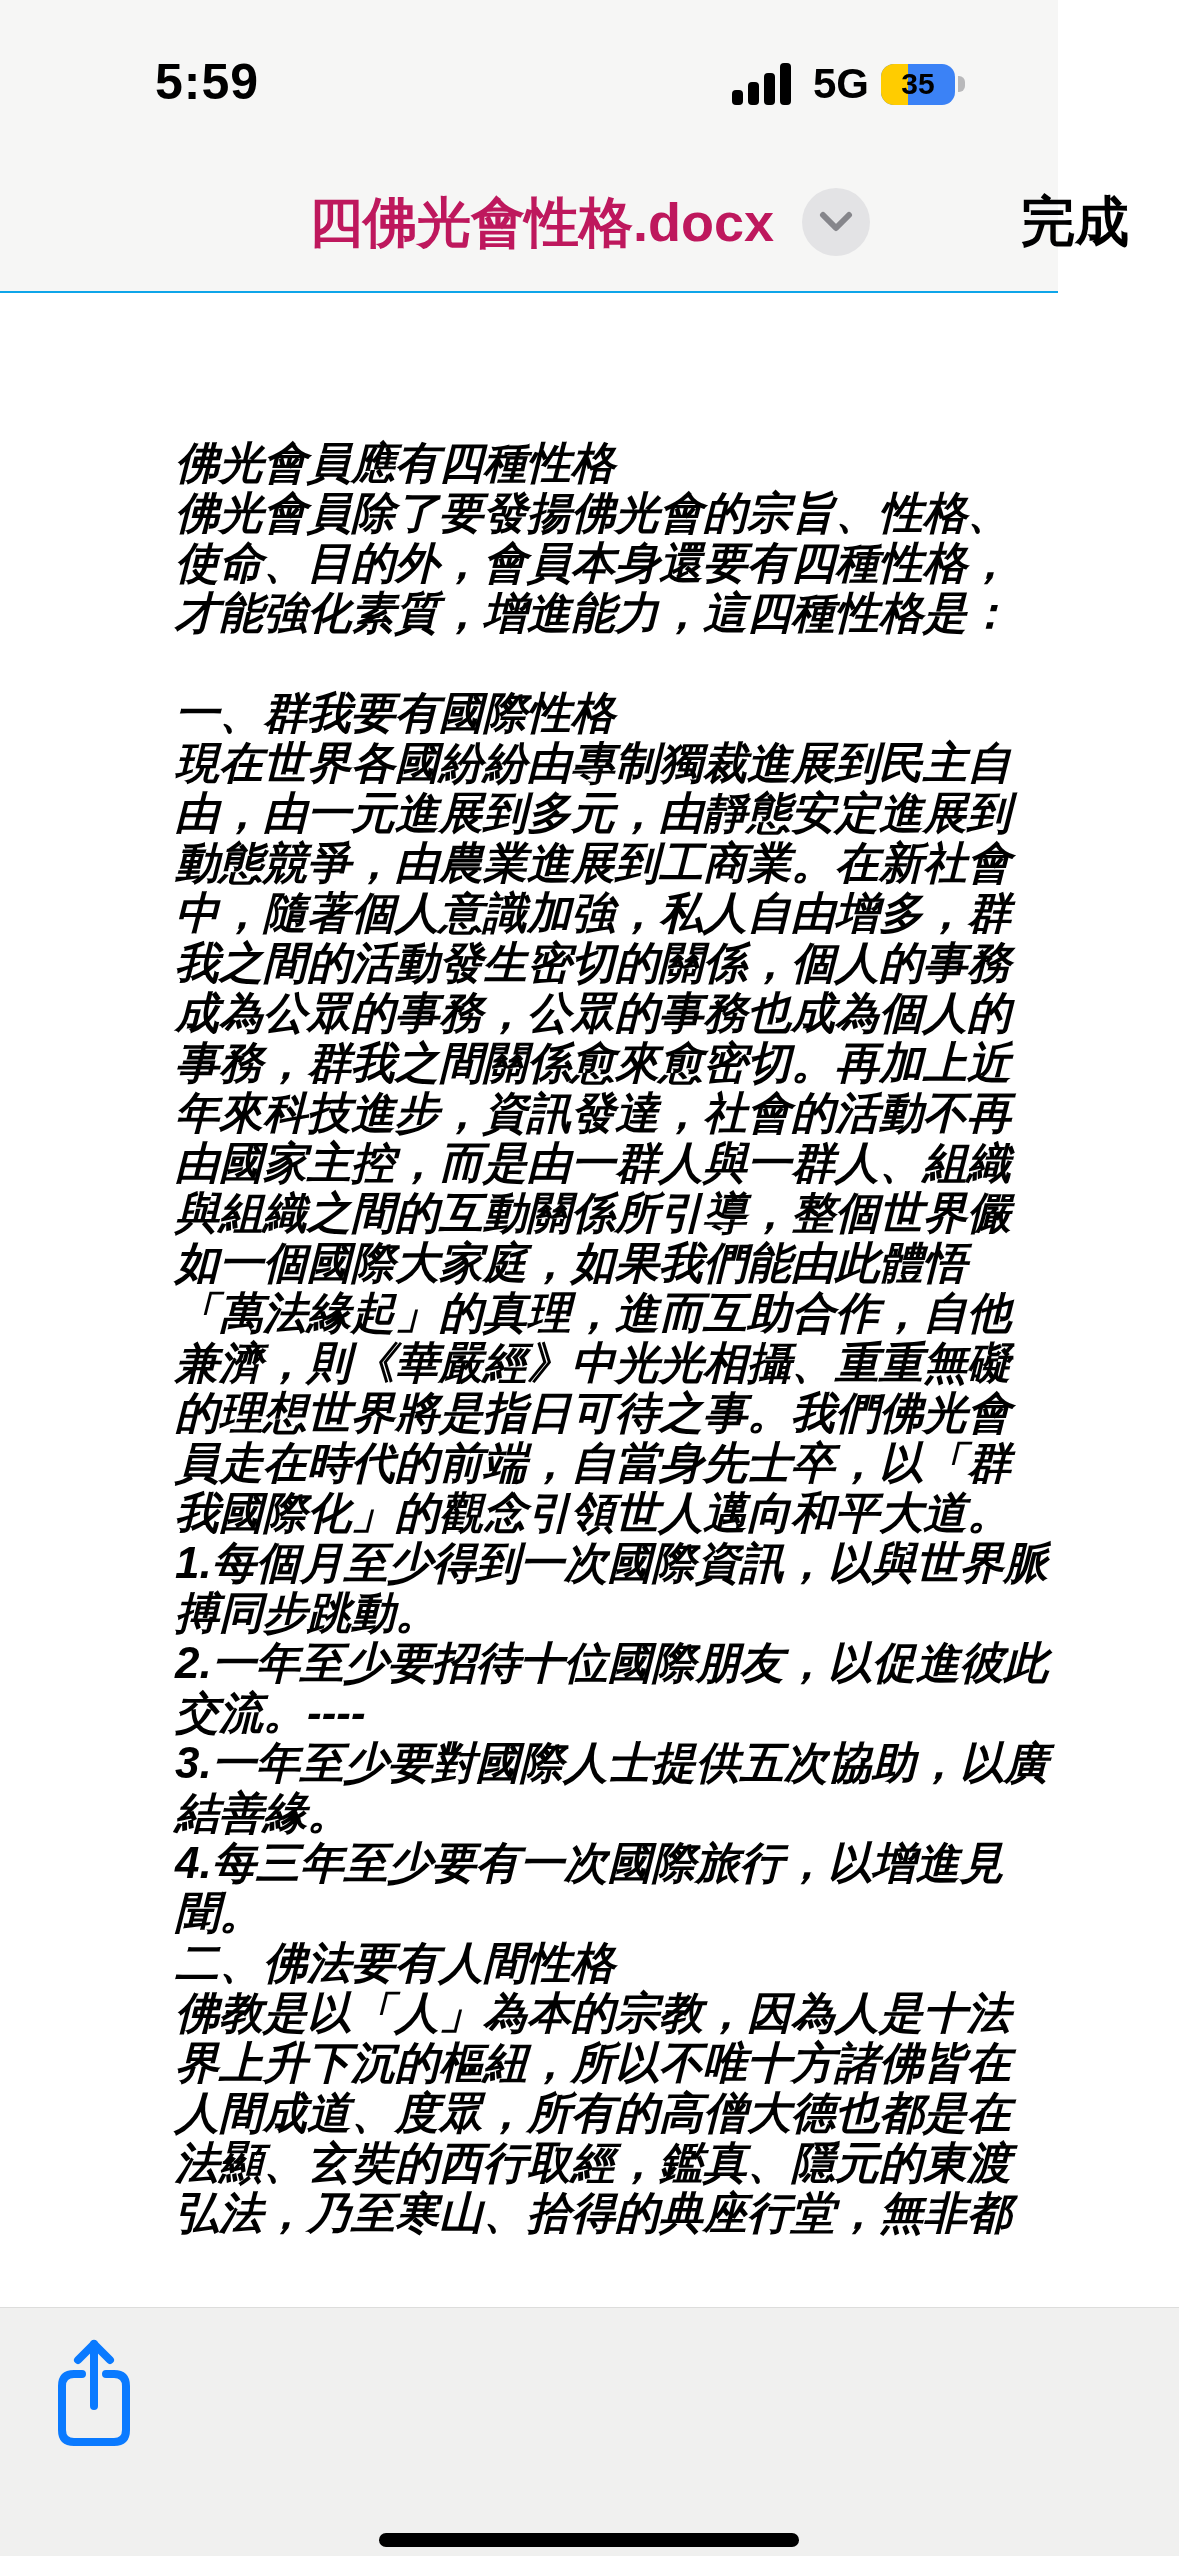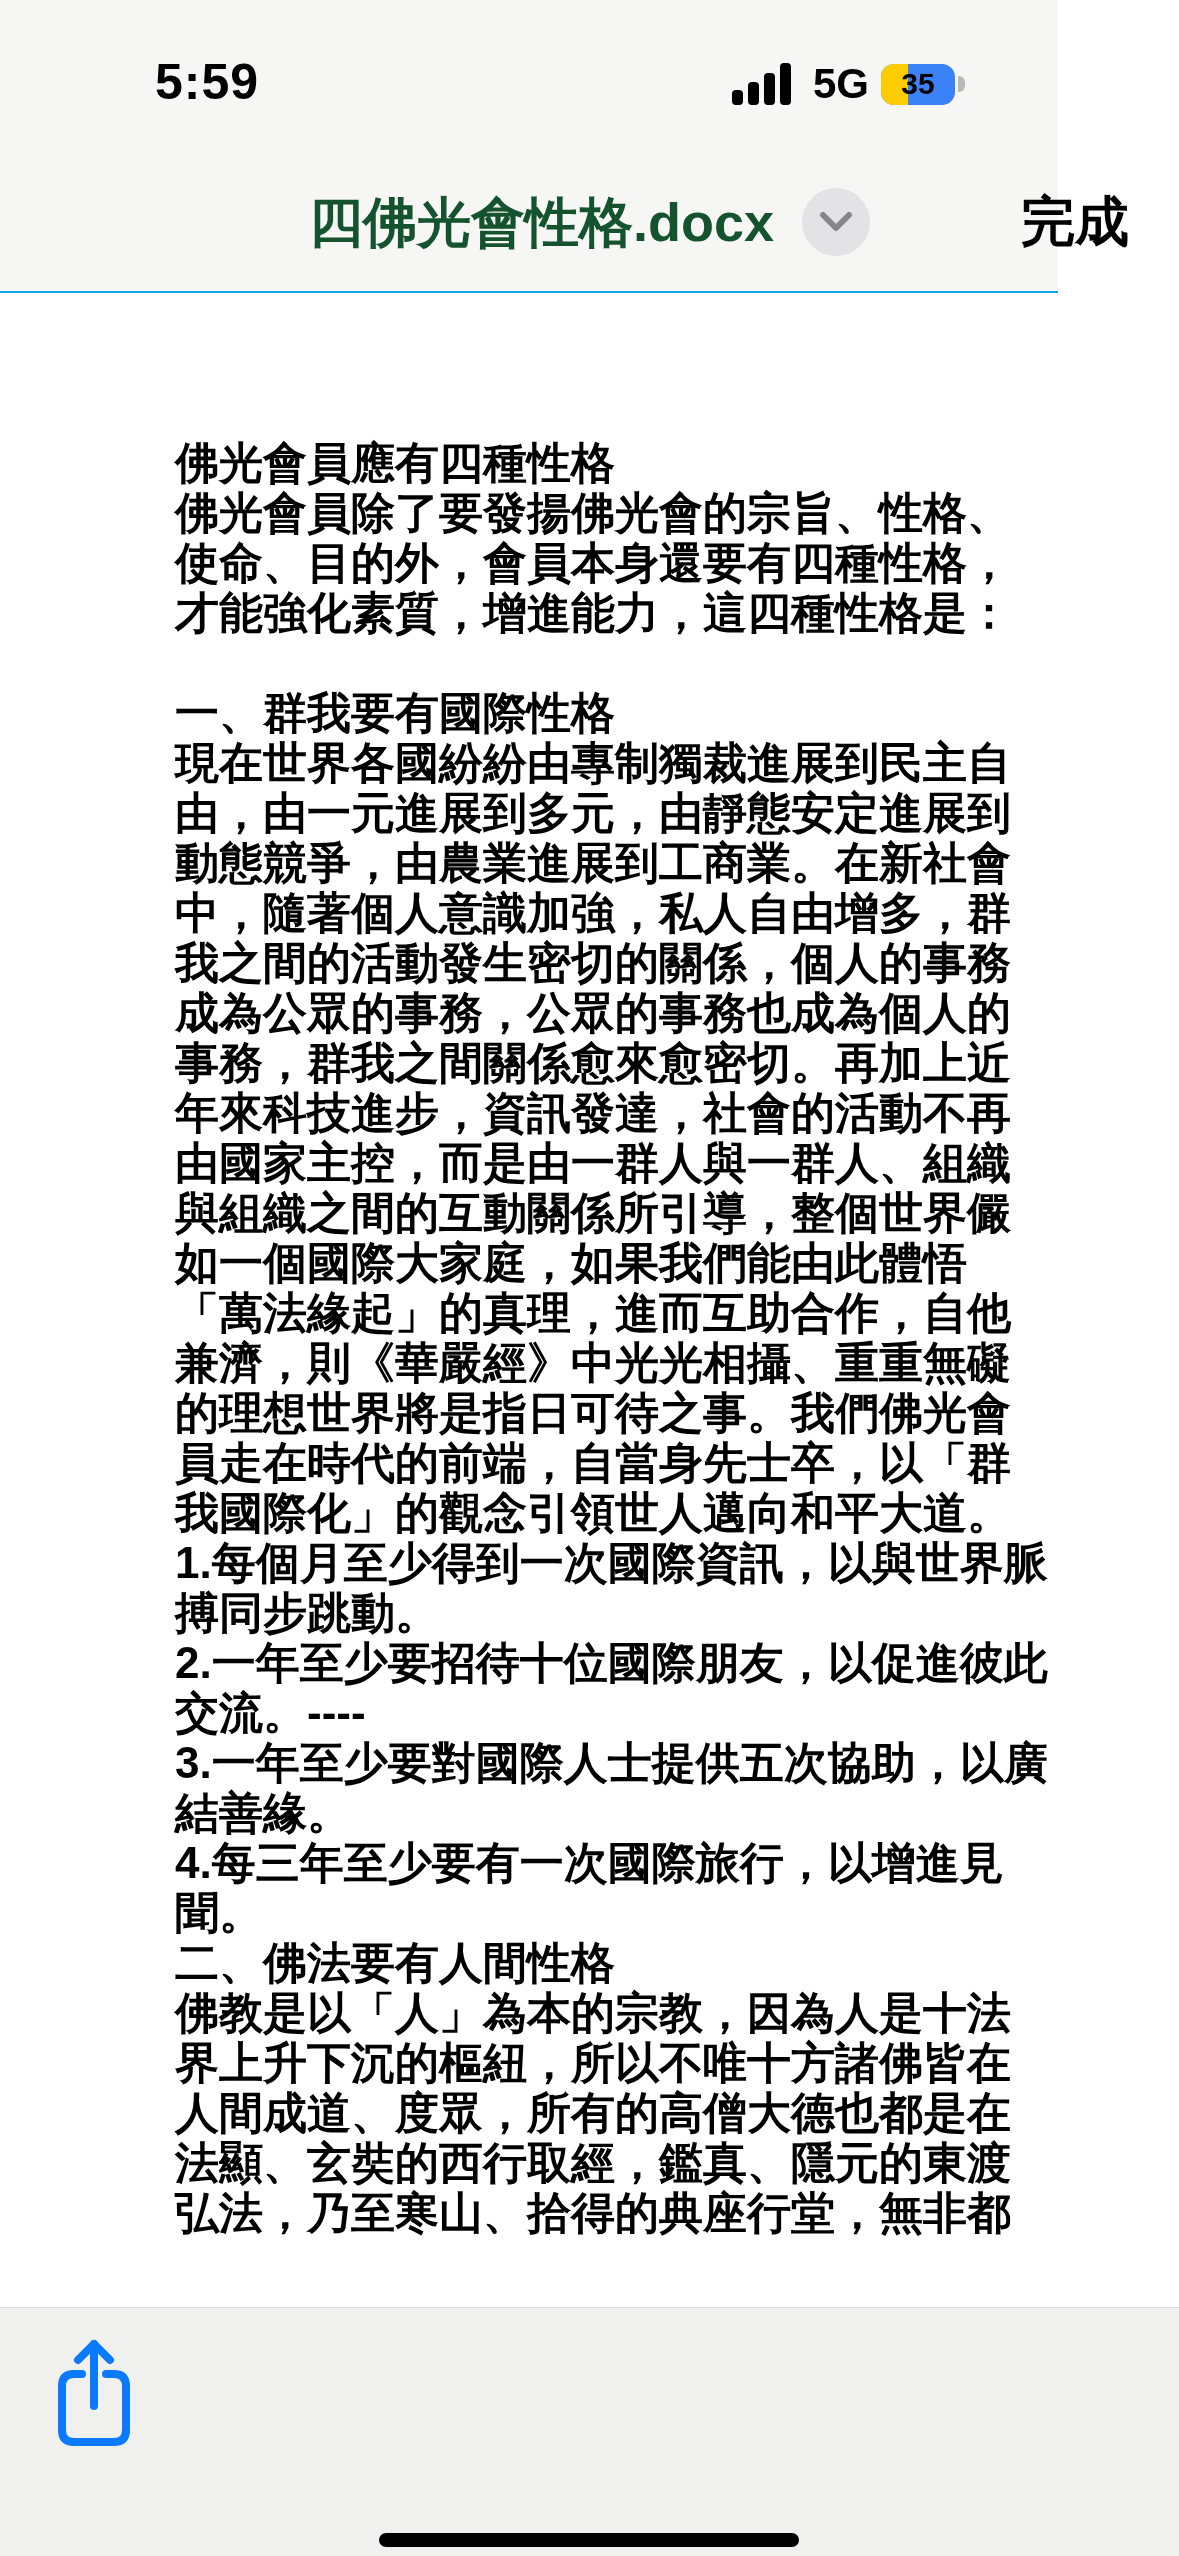--- a/index.html
+++ b/index.html
@@ -47,21 +47,21 @@
   .battery-cap{
     width:7px;height:16px;background:#b9b9bb;
     border-radius:0 6px 6px 0;margin-left:3px;
   }
   .nav-row{
     position:absolute;left:0;top:152px;width:1179px;height:140px;
     display:flex;align-items:center;justify-content:center;
   }
   .title-menu-button{display:flex;align-items:center;}
   .doc-title{
-    font-size:54px;font-weight:700;color:#14532d;line-height:60px;
+    font-size:54px;font-weight:700;color:#be185d;line-height:60px;
     white-space:nowrap;
   }
   .chevron-circle{
     width:68px;height:68px;border-radius:50%;
     background:#e3e3e5;margin-left:28px;
     display:flex;align-items:center;justify-content:center;
   }
   .done-button{
     position:absolute;right:50px;top:0;height:140px;
     display:flex;align-items:center;
@@ -69,20 +69,21 @@
     background:none;border:none;padding:0;cursor:pointer;
     font-family:"Liberation Sans",sans-serif;
   }
   
   .document-viewer{
     position:absolute;left:0;top:293px;width:1179px;height:2014px;
     background:#ffffff;overflow:hidden;
   }
   .document-content{
     padding:145px 20px 0 175px;
+    font-style:italic;
   }
   .doc-line{
     height:50px;line-height:50px;
     font-size:44px;font-weight:700;color:#000;
     white-space:pre;
   }
   
   .toolbar-bottom{
     position:absolute;left:0;bottom:0;width:1179px;height:249px;
     background:#f0f0ef;

